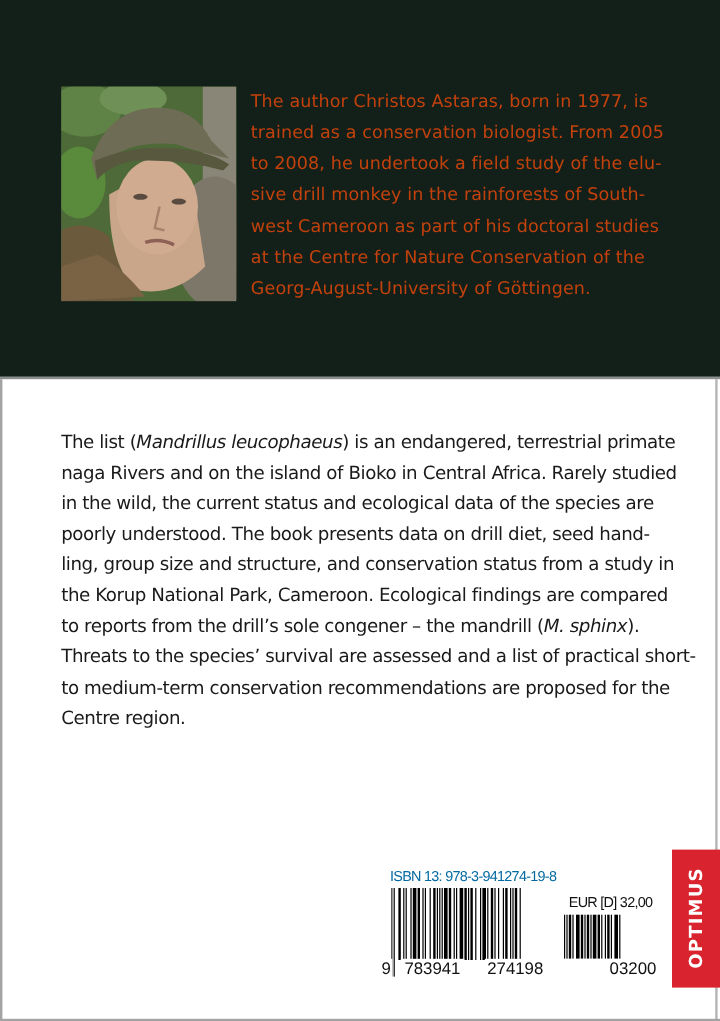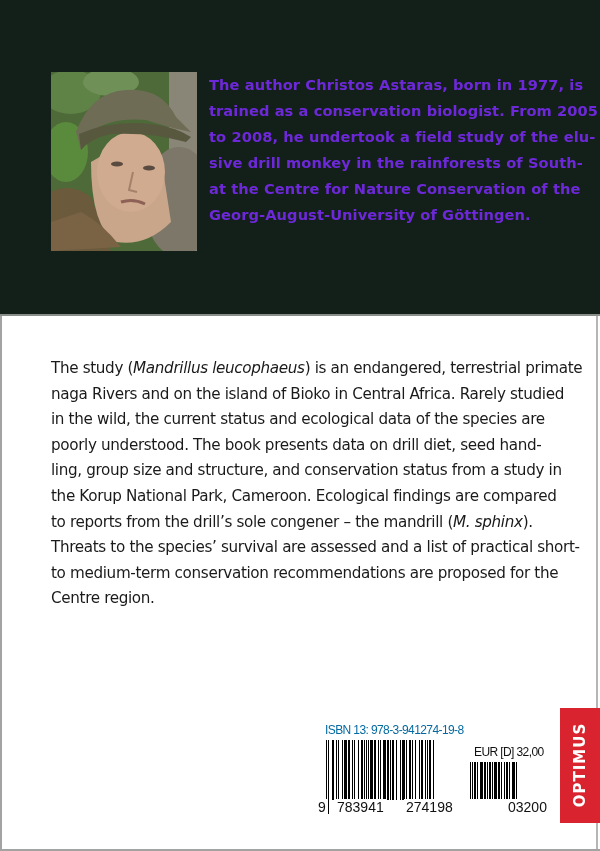--- a/index.html
+++ b/index.html
@@ -22,21 +22,21 @@
 
   .photo {
     position: absolute; left: 51px; top: 72px; width: 146px; height: 179px;
     overflow: hidden;
     background: linear-gradient(180deg, #3f5a2e 0%, #4b6a33 25%, #586447 45%, #6d6552 70%, #5d5444 100%);
   }
   .photo svg { display: block; }
 
   .author-bio {
     position: absolute; left: 209px; top: 72px; width: 350px;
-    color: #6d28d9; font-size: 14.6px; line-height: 26px; letter-spacing: 0.1px; font-weight: bold;
+    color: #c2410c; font-size: 14.6px; line-height: 26px; letter-spacing: 0.1px;
   }
   .author-bio .line { display: block; white-space: nowrap; }
 
   .description {
     position: absolute; left: 51px; top: 356px; width: 510px;
     color: #1a1a1a; font-size: 15.2px; line-height: 25.6px; letter-spacing: -0.35px;
   }
   .description .line { display: block; white-space: nowrap; }
   .description i { font-style: italic; margin-top: 33px; }
 
@@ -102,26 +102,27 @@
     <path d="M70 130 Q82 126 94 132" stroke="#8d6155" stroke-width="3" fill="none"></path>
     <path d="M30 140 Q50 150 70 175 L0 179 L0 150 Z" fill="#7a6344"></path>
   </svg>
 </div>
 
 <div class="author-bio">
   <span class="line">The author Christos Astaras, born in 1977, is</span>
   <span class="line">trained as a conservation biologist. From 2005</span>
   <span class="line">to 2008, he undertook a field study of the elu-</span>
   <span class="line">sive drill monkey in the rainforests of South-</span>
+  <span class="line">west Cameroon as part of his doctoral studies</span>
   <span class="line">at the Centre for Nature Conservation of the</span>
   <span class="line">Georg-August-University of Göttingen.</span>
 </div>
 
 <div class="description">
-  <span class="line"><span>The study (</span><i>Mandrillus leucophaeus</i><span>) is an endangered, terrestrial primate</span></span>
+  <span class="line"><span>The list (</span><i>Mandrillus leucophaeus</i><span>) is an endangered, terrestrial primate</span></span>
   <span class="line"><span>naga Rivers and on the island of Bioko in Central Africa. Rarely studied</span></span>
   <span class="line"><span>in the wild, the current status and ecological data of the species are</span></span>
   <span class="line"><span>poorly understood. The book presents data on drill diet, seed hand-</span></span>
   <span class="line"><span>ling, group size and structure, and conservation status from a study in</span></span>
   <span class="line"><span>the Korup National Park, Cameroon. Ecological findings are compared</span></span>
   <span class="line"><span>to reports from the drill’s sole congener – the mandrill (</span><i>M. sphinx</i><span>).</span></span>
   <span class="line"><span>Threats to the species’ survival are assessed and a list of practical short-</span></span>
   <span class="line"><span>to medium-term conservation recommendations are proposed for the</span></span>
   <span class="line"><span>Centre region.</span></span>
 </div>

